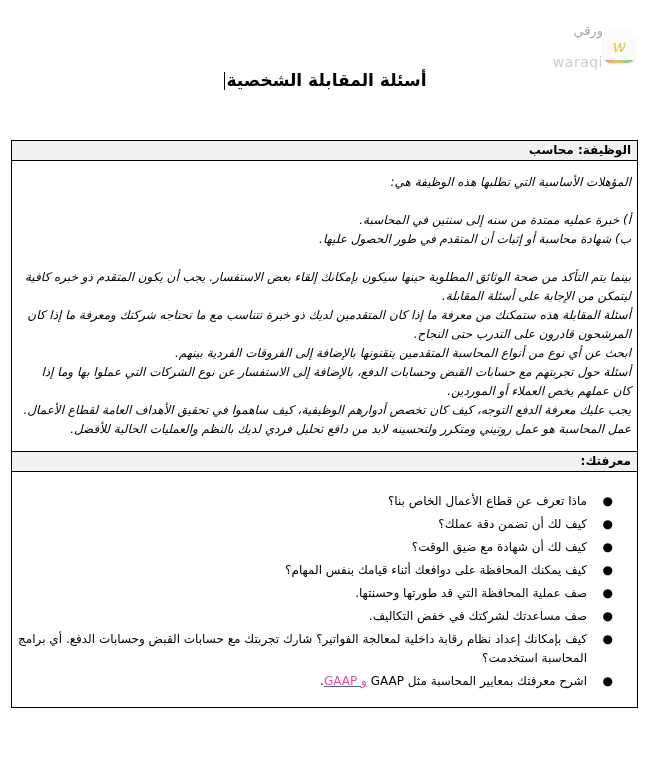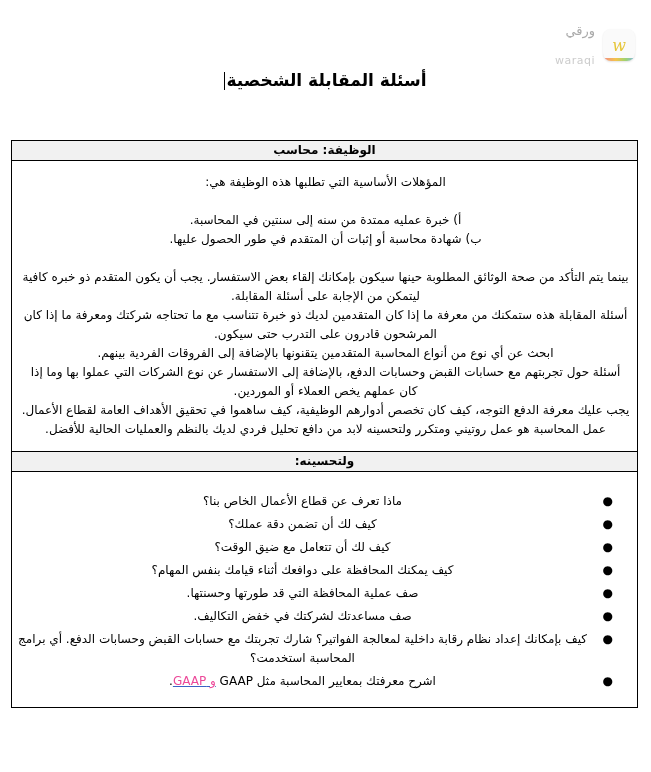--- a/index.html
+++ b/index.html
@@ -14,34 +14,33 @@
       overflow: hidden;
       font-family: "DejaVu Sans", "Liberation Sans", sans-serif;
       color: #000;
     }
     .logo {
       position: absolute;
       top: 24px;
       right: 16px;
       display: flex;
       align-items: center;
-      gap: 8px;
     }
     .logo-text {
       display: flex;
       flex-direction: column;
       align-items: flex-end;
       line-height: 1;
     }
     .logo-ar {
       font-size: 13px;
       color: #aaaaaa;
     }
     .logo-en {
-      font-size: 11px;
+      font-size: 14px;
       color: #cccccc;
       letter-spacing: 0.5px;
       margin-top: 18px;
     }
     .logo-mark {
       width: 32px;
       height: 32px;
       border-radius: 8px;
       background: #fafafa;
       box-shadow: 0 1px 2px rgba(0,0,0,0.12);
@@ -82,38 +81,38 @@
       vertical-align: middle;
       margin-right: 1px;
     }
     .doc-table {
       position: absolute;
       top: 140px;
       left: 11px;
       width: 627px;
       border-collapse: collapse;
       direction: rtl;
-      text-align: center;
     }
     .doc-table td {
       border: 1px solid #000;
       padding: 0 6px;
       vertical-align: top;
       font-size: 12px;
     }
     .hdr {
       background: #f1f1f1;
       font-weight: bold;
       height: 19px;
       line-height: 19px;
       font-size: 12px;
     }
     .body-cell {
       padding: 12px 6px 12px 8px !important;
       line-height: 19px;
+      font-style: italic;
     }
     .para { margin: 0; }
     .gap-sm { height: 19px; }
     .gap-lg { height: 19px; }
     .q-list {
       list-style: none;
       margin: 0;
       padding: 20px 18px 12px 0;
     }
     .q-list li {
@@ -160,38 +159,38 @@
     </td>
   </tr>
   <tr>
     <td class="body-cell">
       <p class="para">المؤهلات الأساسية التي تطلبها هذه الوظيفة هي:</p>
       <div class="gap-sm"></div>
       <p class="para">أ) خبرة عمليه ممتدة من سنه إلى سنتين في المحاسبة.</p>
       <p class="para">ب) شهادة محاسبة أو إثبات أن المتقدم في طور الحصول عليها.</p>
       <div class="gap-lg"></div>
       <p class="para">بينما يتم التأكد من صحة الوثائق المطلوبة حينها سيكون بإمكانك إلقاء بعض الاستفسار. يجب أن يكون المتقدم ذو خبره كافية ليتمكن من الإجابة على أسئلة المقابلة.</p>
-      <p class="para">أسئلة المقابلة هذه ستمكنك من معرفة ما إذا كان المتقدمين لديك ذو خبرة تتناسب مع ما تحتاجه شركتك ومعرفة ما إذا كان المرشحون قادرون على التدرب حتى سيكون.</p>
+      <p class="para">أسئلة المقابلة هذه ستمكنك من معرفة ما إذا كان المتقدمين لديك ذو خبرة تتناسب مع ما تحتاجه شركتك ومعرفة ما إذا كان المرشحون قادرون على التدرب حتى النجاح.</p>
       <p class="para"> ابحث عن أي نوع من أنواع المحاسبة المتقدمين يتقنونها بالإضافة إلى الفروقات الفردية بينهم.</p>
       <p class="para">أسئلة حول تجربتهم مع حسابات القبض وحسابات الدفع، بالإضافة إلى الاستفسار عن نوع الشركات التي عملوا بها وما إذا كان عملهم يخص العملاء أو الموردين.</p>
       <p class="para">يجب عليك معرفة الدفع التوجه، كيف كان تخصص أدوارهم الوظيفية، كيف ساهموا في تحقيق الأهداف العامة لقطاع الأعمال.</p>
       <p class="para">عمل المحاسبة هو عمل روتيني ومتكرر ولتحسينه لابد من دافع تحليل فردي لديك بالنظم والعمليات الحالية للأفضل.</p>
     </td>
   </tr>
   <tr>
     <td class="hdr">
-      <span>ولتحسينه:</span>
+      <span>معرفتك:</span>
     </td>
   </tr>
   <tr>
     <td>
       <ul class="q-list">
         <li><span class="bullet">●</span><span>ماذا تعرف عن قطاع الأعمال الخاص بنا؟</span></li>
         <li><span class="bullet">●</span><span>كيف لك أن تضمن دقة عملك؟</span></li>
-        <li><span class="bullet">●</span><span>كيف لك أن تتعامل مع ضيق الوقت؟</span></li>
+        <li><span class="bullet">●</span><span>كيف لك أن شهادة مع ضيق الوقت؟</span></li>
         <li><span class="bullet">●</span><span>كيف يمكنك المحافظة على دوافعك أثناء قيامك بنفس المهام؟</span></li>
         <li><span class="bullet">●</span><span>صف عملية المحافظة التي قد طورتها وحسنتها.</span></li>
         <li><span class="bullet">●</span><span>صف مساعدتك لشركتك في خفض التكاليف.</span></li>
         <li><span class="bullet">●</span><span>كيف بإمكانك إعداد نظام رقابة داخلية لمعالجة الفواتير؟ شارك تجربتك مع حسابات القبض وحسابات الدفع. أي برامج المحاسبة استخدمت؟</span></li>
         <li><span class="bullet">●</span><span>اشرح معرفتك بمعايير المحاسبة مثل GAAP </span><span class="link-u">و GAAP</span><span>.</span></li>
       </ul>
     </td>
   </tr>
 </tbody>
   </table>

